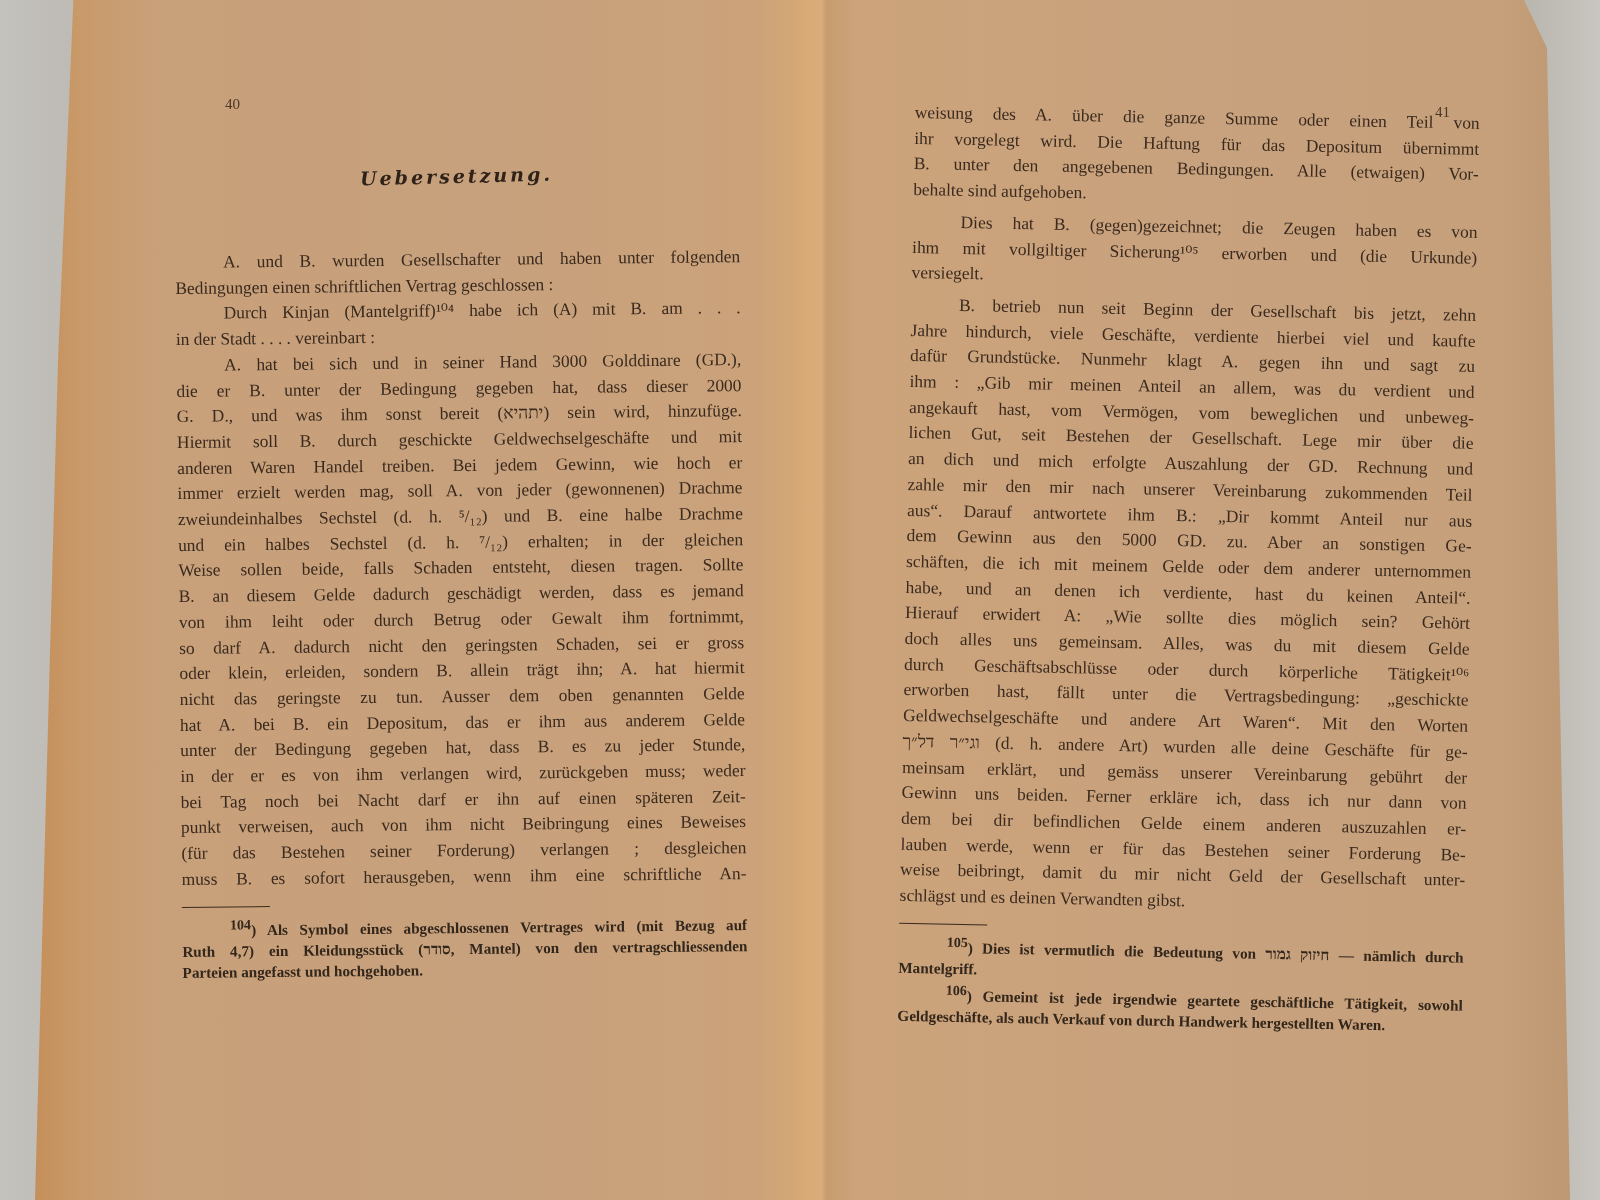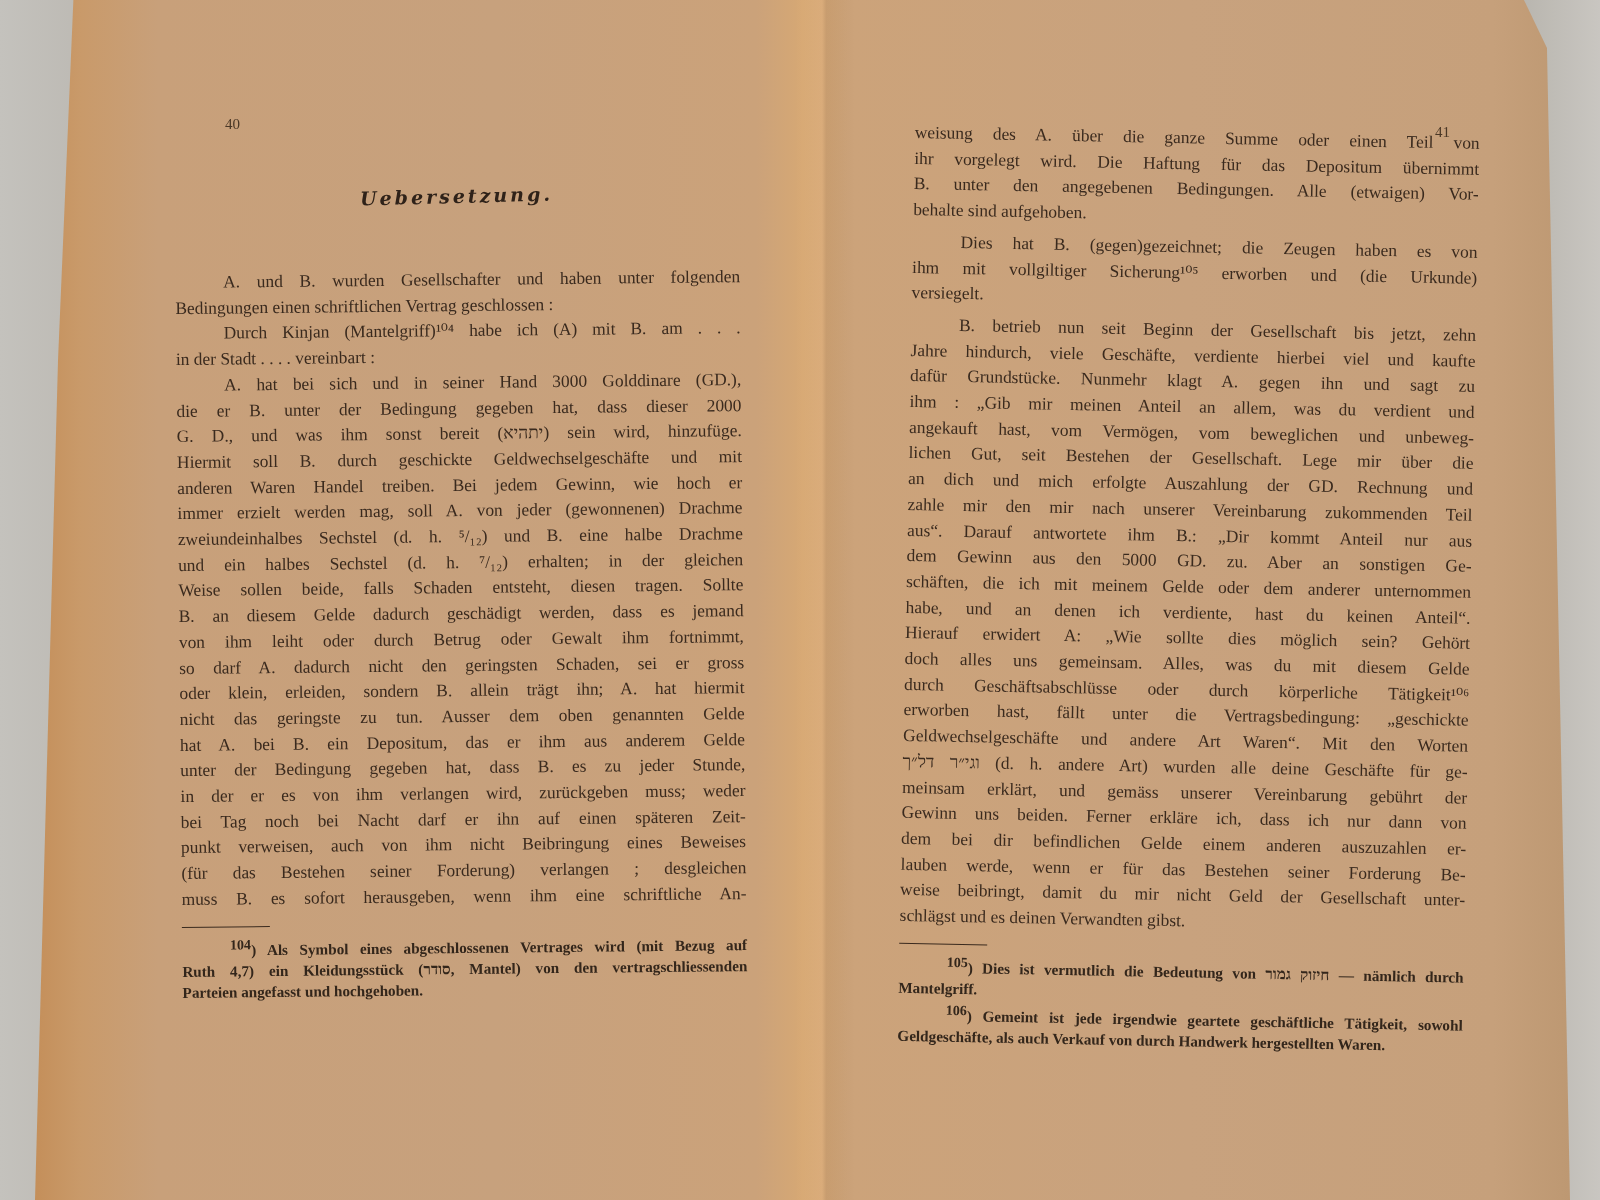--- a/index.html
+++ b/index.html
@@ -7,21 +7,21 @@
     width: 1600px; height: 1200px; overflow: hidden; position: relative;
     background: #b9b6b0;
     font-family: "Liberation Serif", "DejaVu Serif", serif;
   }
   .wall { position: absolute; inset: 0; background: linear-gradient(90deg, #c4c2bd 0%, #bdbab4 5%, #b8b5ae 95%, #c9c6c1 100%); }
   .book {
     position: absolute; left: 35px; top: 0; width: 1535px; height: 1200px;
     clip-path: polygon(2.5% 0, 97% 0, 98.5% 4%, 100% 100%, 0 100%, 1.5% 30%);
     background: linear-gradient(90deg, #c48f5a 0%, #c99a6a 3%, #c8a07a 8%, #c7a17d 30%, #cba27a 47%, #d6a874 50%, #cca37a 53%, #c8a27e 75%, #c6a07b 95%, #bd9872 100%);
   }
-  .page { position: absolute; top: 0; height: 868px; color: #3a2a1e; margin-top: 20px; }
+  .page { position: absolute; top: 0; height: 868px; color: #3a2a1e; }
   .page.left { left: 110px; width: 640px; }
   .page.right { left: 830px; width: 640px; }
   .pgnum { position: absolute; font-size: 15px; color: #4a3726; }
   .left .pgnum { left: 80px; top: 96px; }
   .right .pgnum { right: 55px; top: 104px; }
   .heading {
     position: absolute; left: 215px; top: 165px; font-size: 19px; letter-spacing: 3px;
     font-style: italic; font-weight: bold; color: #2f2219; transform: rotate(-1.5deg);
     font-family: "DejaVu Serif", serif;
   }

